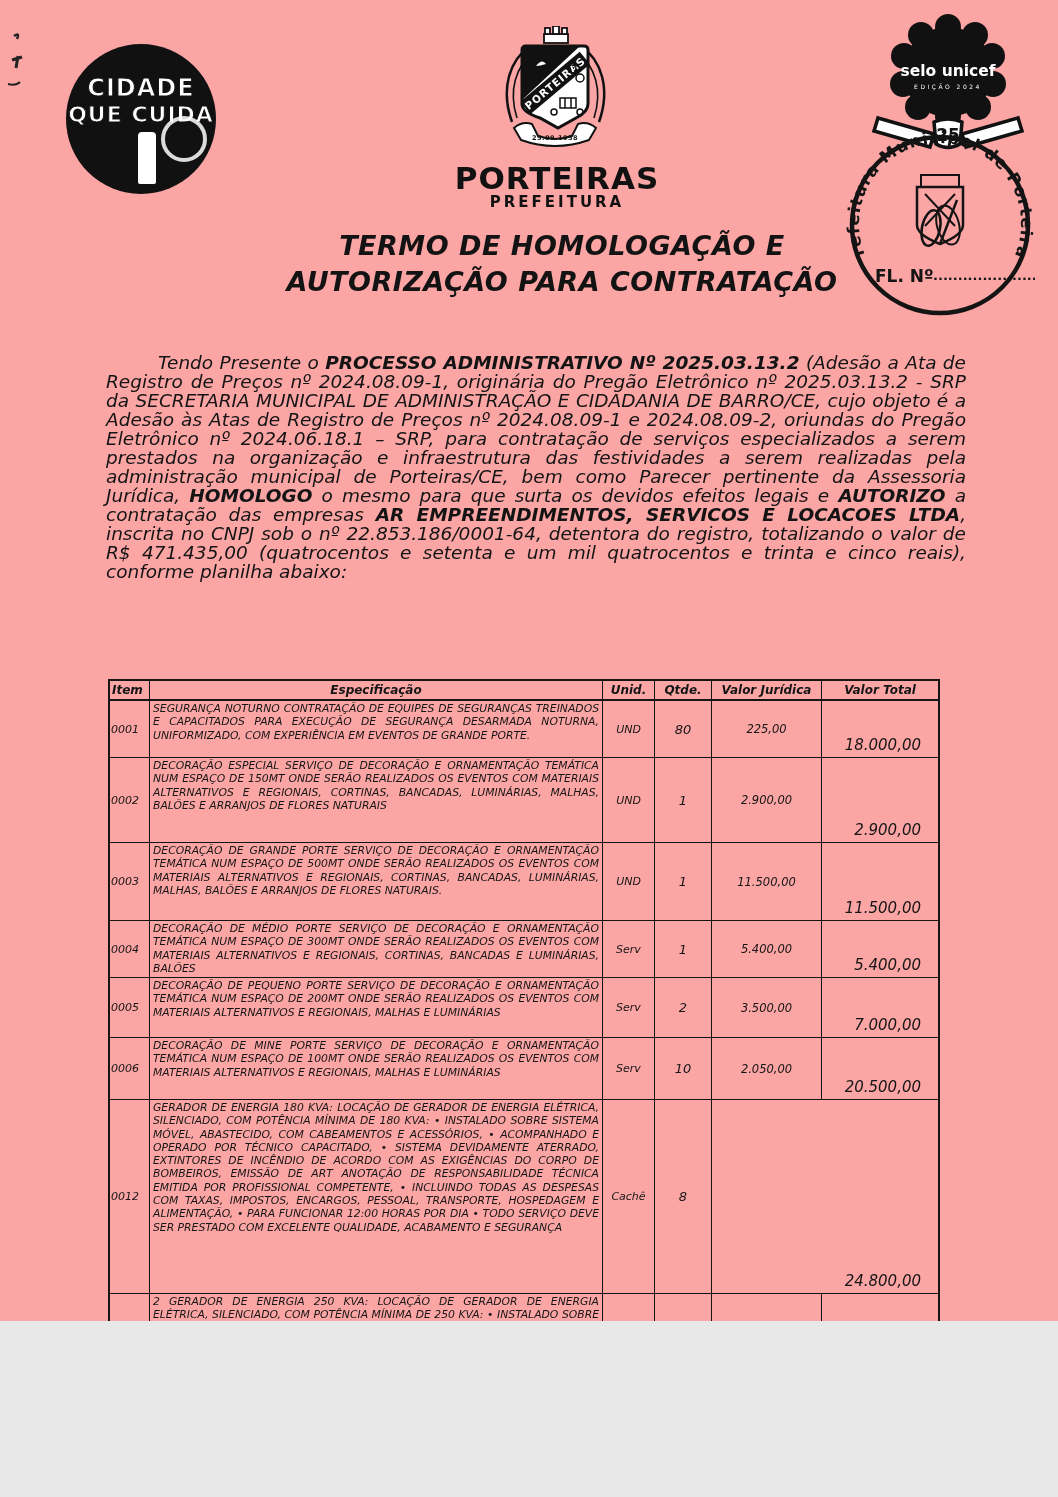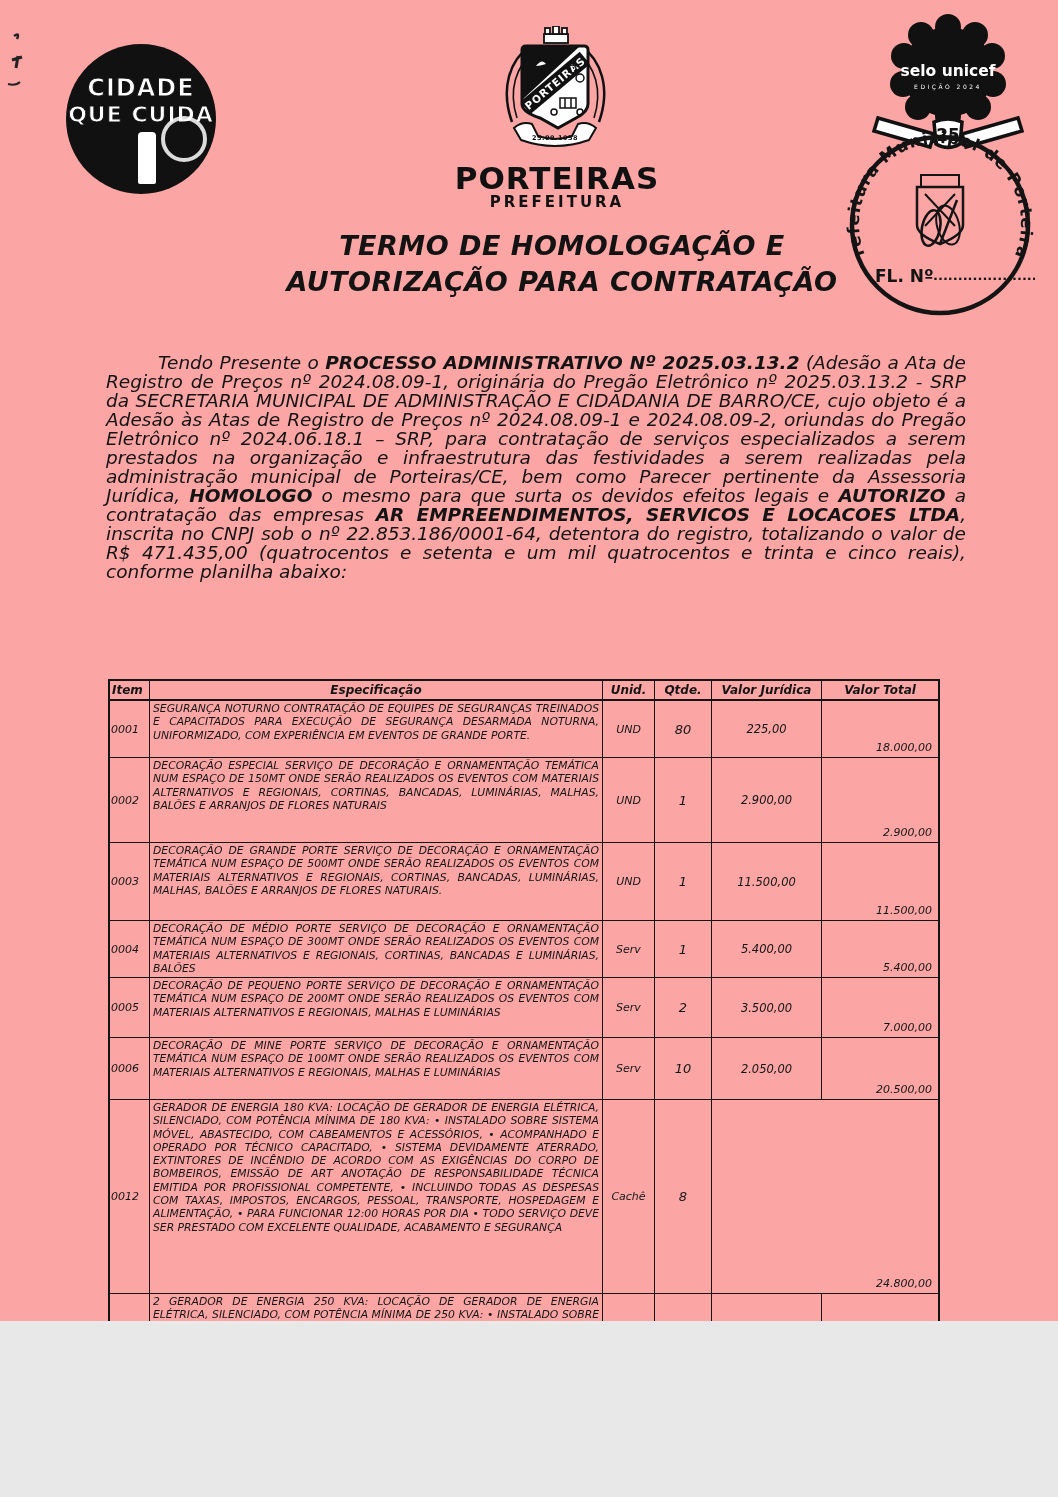--- a/index.html
+++ b/index.html
@@ -44,21 +44,21 @@
   .t-body .t-row:nth-child(6){height:62px;}
   .t-body .t-row:nth-child(7){height:194px;}
   .t-body .t-row:nth-child(8){height:130px;border-bottom:2px solid #151515;}
   .cell{border-right:1.6px solid #151515;box-sizing:border-box;overflow:hidden;}
   .cell:last-child{border-right:none;}
   .c-item{width:40px;display:flex;align-items:center;padding:0 1px;font-size:11px;}
   .c-spec{width:453px;padding:1px 3px;font-size:10.8px;line-height:13.3px;text-align:justify;}
   .c-unid{width:52px;display:flex;align-items:center;justify-content:center;font-size:11px;}
   .c-qtde{width:57px;display:flex;align-items:center;justify-content:center;font-size:13px;text-align:center;}
   .c-unit{width:110px;display:flex;align-items:center;justify-content:center;font-size:11.5px;}
-  .c-total{flex:1;display:flex;align-items:flex-end;justify-content:flex-end;padding:0 6px 3px 0;font-size:11px;}
+  .c-total{flex:1;display:flex;align-items:flex-end;justify-content:flex-end;padding:0 17px 3px 0;font-size:15px;}
   
   .footer-rule{position:absolute;left:40px;top:1416px;width:1000px;height:3px;background:#1a1a1a;}
   .footer-text{position:absolute;left:16px;top:1421px;width:1058px;text-align:center;
         font-family:"Liberation Serif","DejaVu Serif",serif;font-size:16.5px;color:#141414;line-height:21px;}
   .footer-text .fl1{display:inline-flex;gap:30px;}
   .signature-svg{position:absolute;left:898px;top:1386px;}
 </style>
 </head>
 <body>
 

